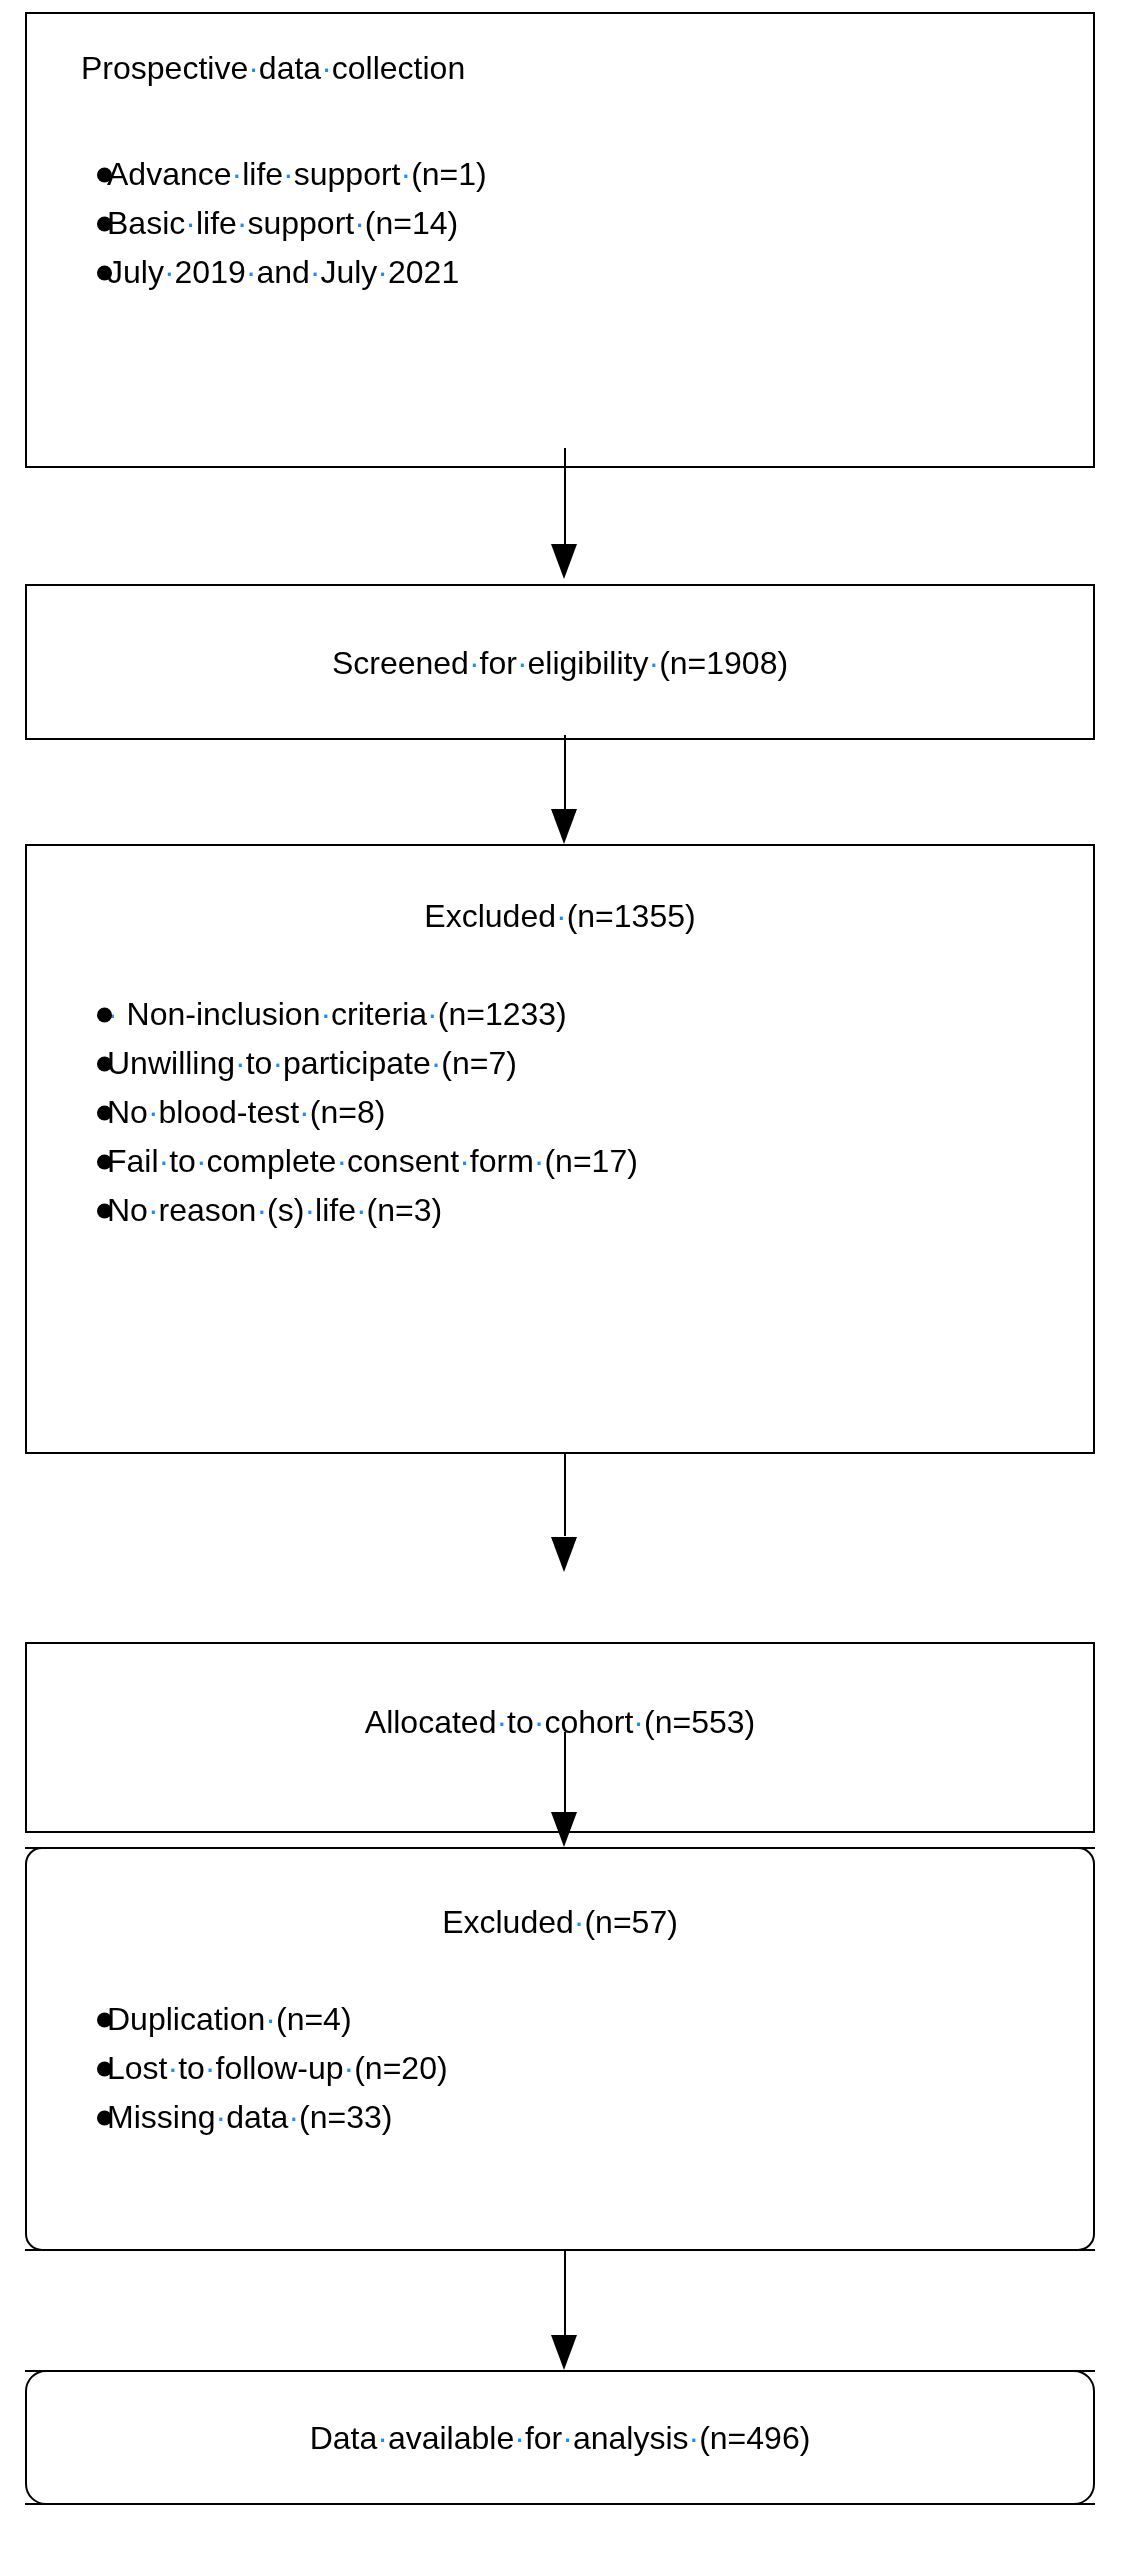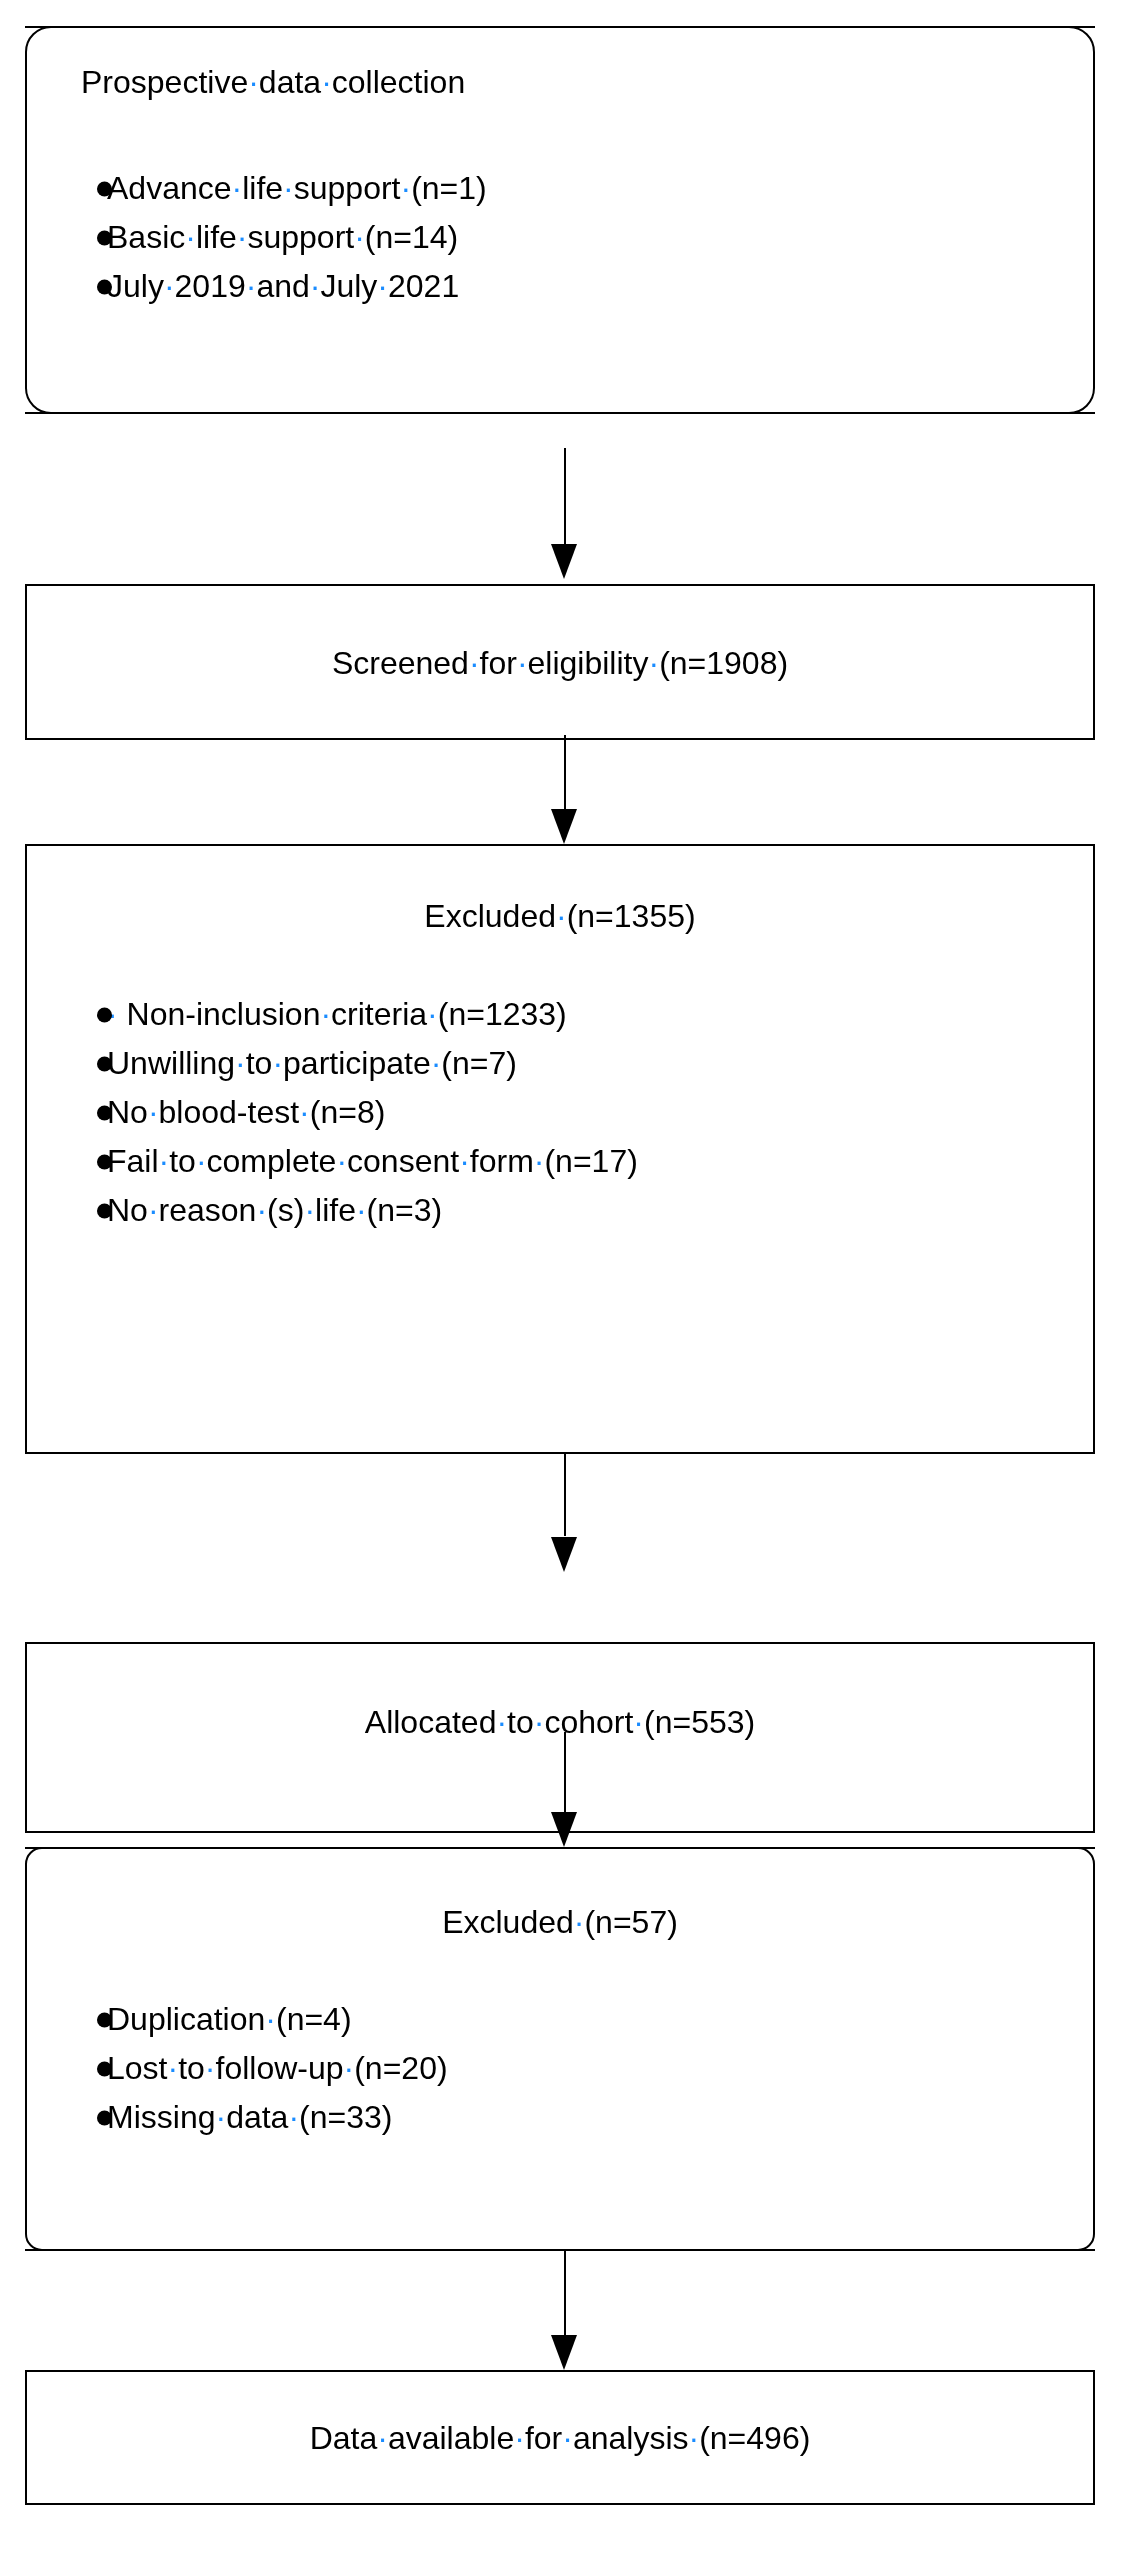--- a/index.html
+++ b/index.html
@@ -74,21 +74,21 @@
     border-right:13.5px solid transparent;
     border-top:35px solid #000000;
     left:551px;
   }
 </style>
 </head>
 <body>
 
 <div id="flow">
 
-  <div class="box" style="top:26px;height:388px;border-radius:26px;">
+  <div class="box" style="top:12px;height:456px;">
     <div class="box-title left" style="top:36px;"><span><span>Prospective</span><span class="sp">·</span><span>data</span><span class="sp">·</span><span>collection</span></span></div>
     <ul class="bullets" style="top:136px;">
         <li><span class="bullet"></span><span><span>Advance</span><span class="sp">·</span><span>life</span><span class="sp">·</span><span>support</span><span class="sp">·</span><span>(n=1)</span></span></li>
         <li><span class="bullet"></span><span><span>Basic</span><span class="sp">·</span><span>life</span><span class="sp">·</span><span>support</span><span class="sp">·</span><span>(n=14)</span></span></li>
         <li><span class="bullet"></span><span><span>July</span><span class="sp">·</span><span>2019</span><span class="sp">·</span><span>and</span><span class="sp">·</span><span>July</span><span class="sp">·</span><span>2021</span></span></li>
       </ul>
   </div>
 
   <div class="arrow" style="top:448px;height:98px;"></div>
   <div class="arrowhead" style="top:544px;"></div>
@@ -126,18 +126,18 @@
     <ul class="bullets" style="top:146px;">
         <li><span class="bullet"></span><span><span>Duplication</span><span class="sp">·</span><span>(n=4)</span></span></li>
         <li><span class="bullet"></span><span><span>Lost</span><span class="sp">·</span><span>to</span><span class="sp">·</span><span>follow-up</span><span class="sp">·</span><span>(n=20)</span></span></li>
         <li><span class="bullet"></span><span><span>Missing</span><span class="sp">·</span><span>data</span><span class="sp">·</span><span>(n=33)</span></span></li>
       </ul>
   </div>
 
   <div class="arrow" style="top:2251px;height:84px;"></div>
   <div class="arrowhead" style="top:2335px;"></div>
 
-  <div class="box" style="top:2370px;height:135px;">
+  <div class="box" style="top:2370px;height:135px;border-radius:21px;">
     <div class="box-title" style="top:48px;"><span><span>Data</span><span class="sp">·</span><span>available</span><span class="sp">·</span><span>for</span><span class="sp">·</span><span>analysis</span><span class="sp">·</span><span>(n=496)</span></span></div>
   </div>
 
 </div>
 
 
 </body></html>

